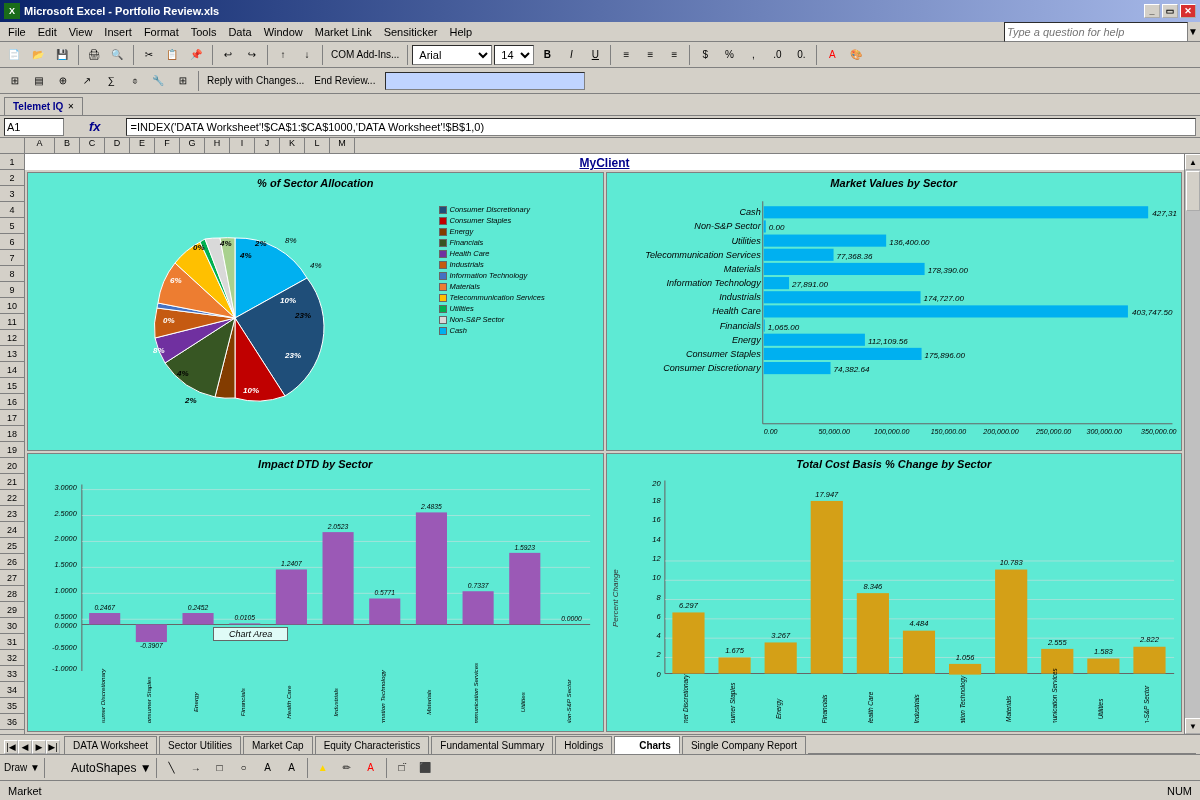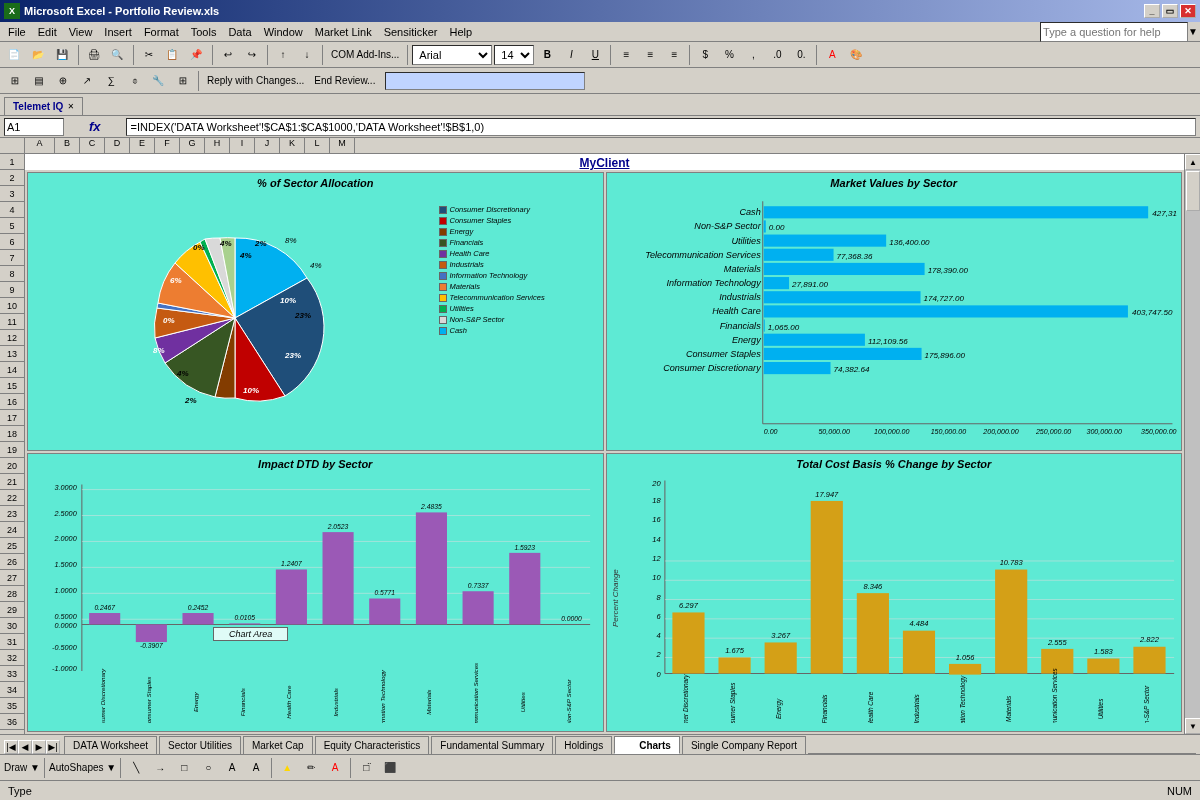--- a/index.html
+++ b/index.html
@@ -267,21 +267,21 @@
     <span class="menu-item">View</span>
     <span class="menu-item">Insert</span>
     <span class="menu-item">Format</span>
     <span class="menu-item">Tools</span>
     <span class="menu-item">Data</span>
     <span class="menu-item">Window</span>
     <span class="menu-item">Market Link</span>
     <span class="menu-item">Sensiticker</span>
     <span class="menu-item">Help</span>
     <span style="flex:1;"></span>
-    <input type="text" class="tb-combo" style="width: 148px;" placeholder="Type a question for help">
+    <input type="text" class="tb-combo" style="width: 184px; font-style: italic;" placeholder="Type a question for help">
     <span style="font-size:10px;">▼</span>
   </div>
 
   <div class="toolbar">
     <div class="tb-btn">📄</div>
     <div class="tb-btn">📂</div>
     <div class="tb-btn">💾</div>
     <div class="tb-sep"></div>
     <div class="tb-btn">🖨</div>
     <div class="tb-btn">🔍</div>
@@ -734,35 +734,35 @@
     <div class="tab">Fundamental Summary</div>
     <div class="tab">Holdings</div>
     <div class="tab active">Charts</div>
     <div class="tab">Single Company Report</div>
     <div style="flex:1; border-bottom:1px solid #808080;"></div>
   </div>
 
   <div class="draw-toolbar">
     <span style="font-size:10px;">Draw ▼</span>
     <div class="tb-sep"></div>
-    <span style="font-size:10px;">AutoShapes ▼</span>
+    <span style="font-size:12px;margin-left:22px;">AutoShapes ▼</span>
     <div class="tb-sep"></div>
     <div class="tb-btn">╲</div>
     <div class="tb-btn">→</div>
     <div class="tb-btn">□</div>
     <div class="tb-btn">○</div>
     <div class="tb-btn">A</div>
     <div class="tb-btn">A</div>
     <div class="tb-sep"></div>
     <div class="tb-btn" style="color:#ffd700;">▲</div>
     <div class="tb-btn">✏</div>
     <div class="tb-btn" style="color:red;">A</div>
     <div class="tb-sep"></div>
     <div class="tb-btn">□̈</div>
     <div class="tb-btn">⬛</div>
   </div>
 
   <div class="status-bar">
-    <span>Type</span>
+    <span>Market</span>
     <span>NUM</span>
   </div>
 
 </div>
 
 </body></html>

